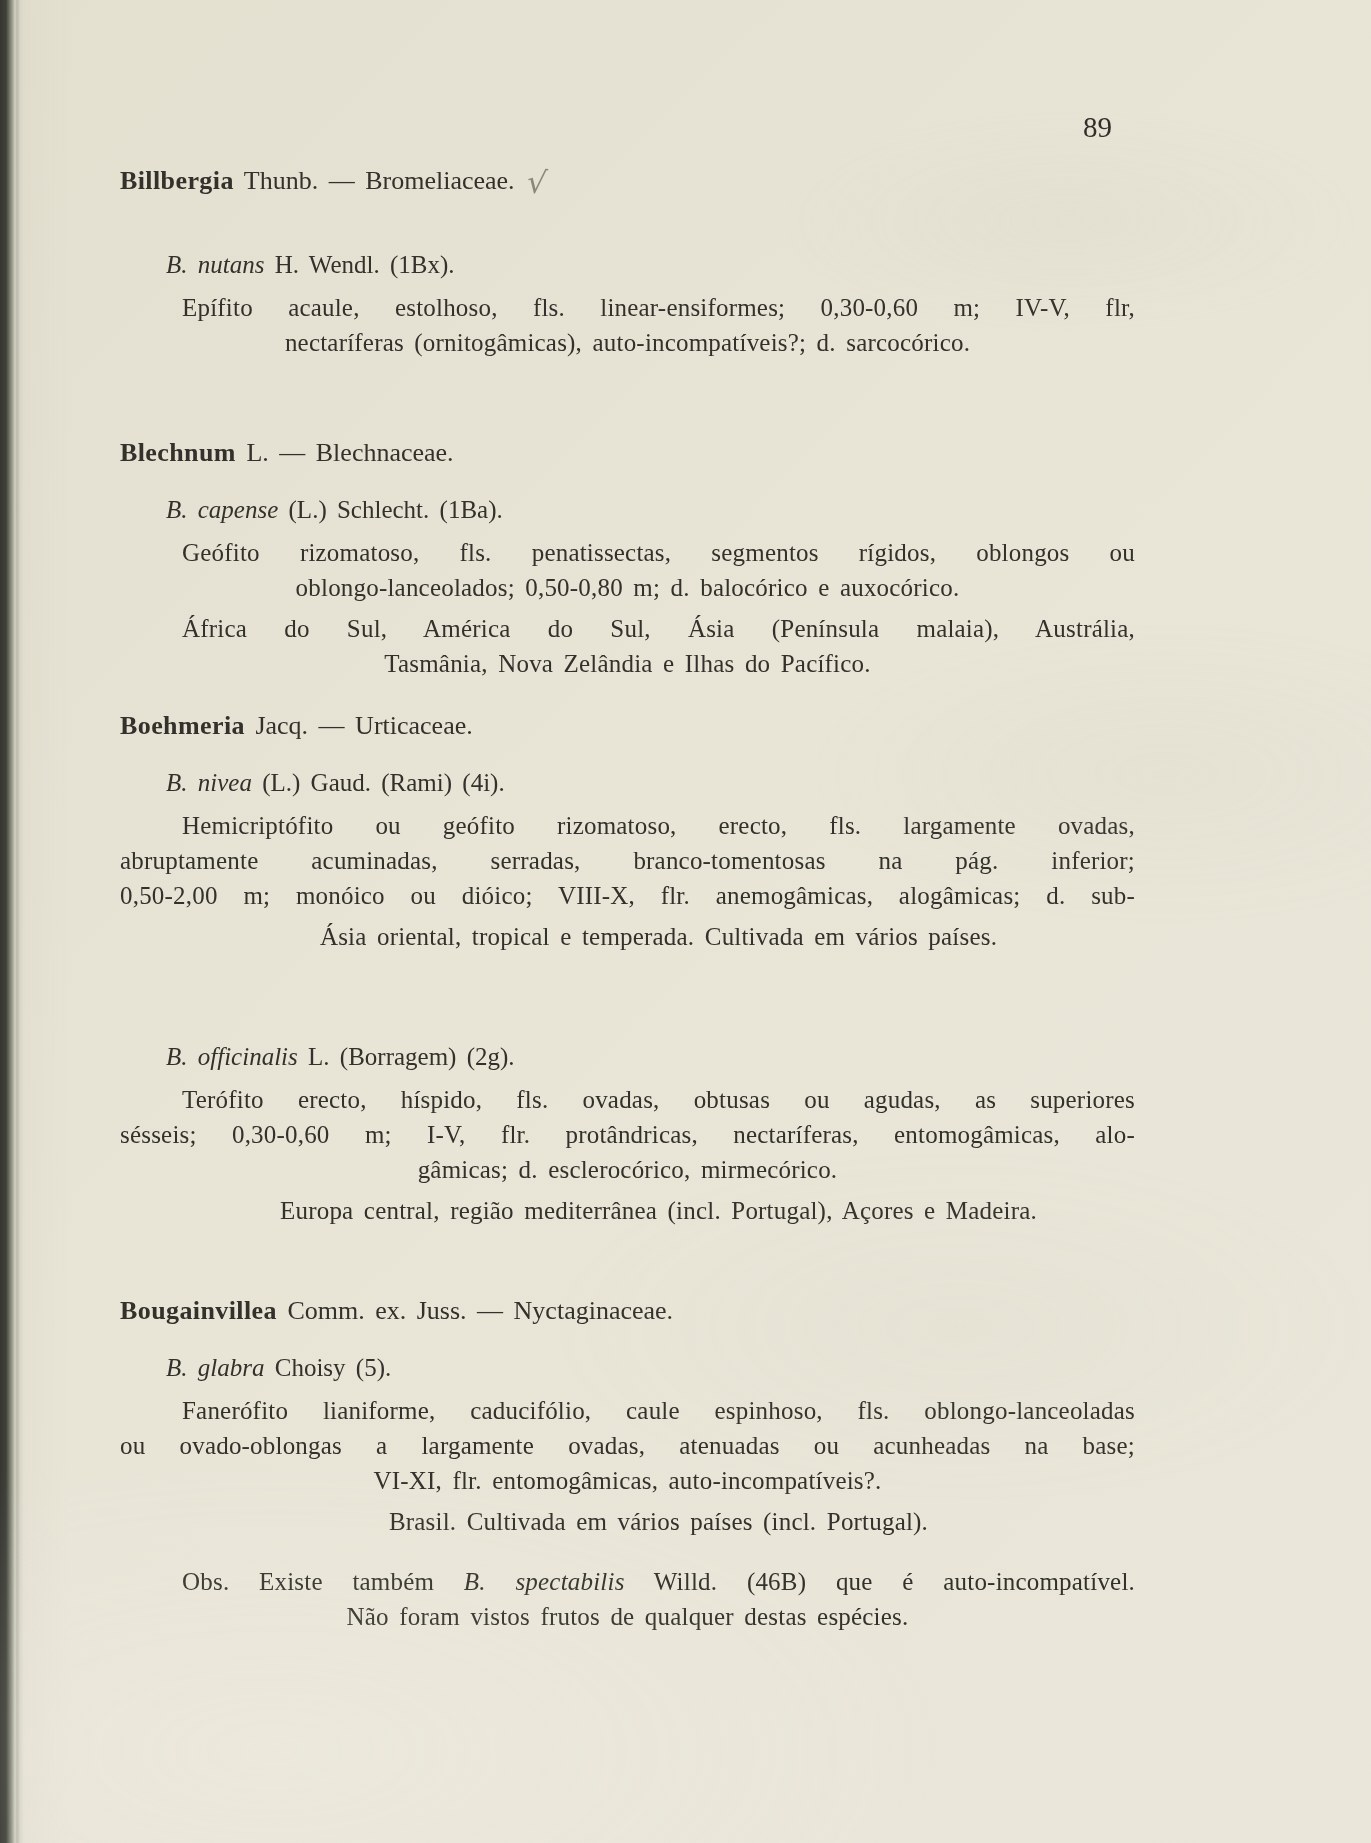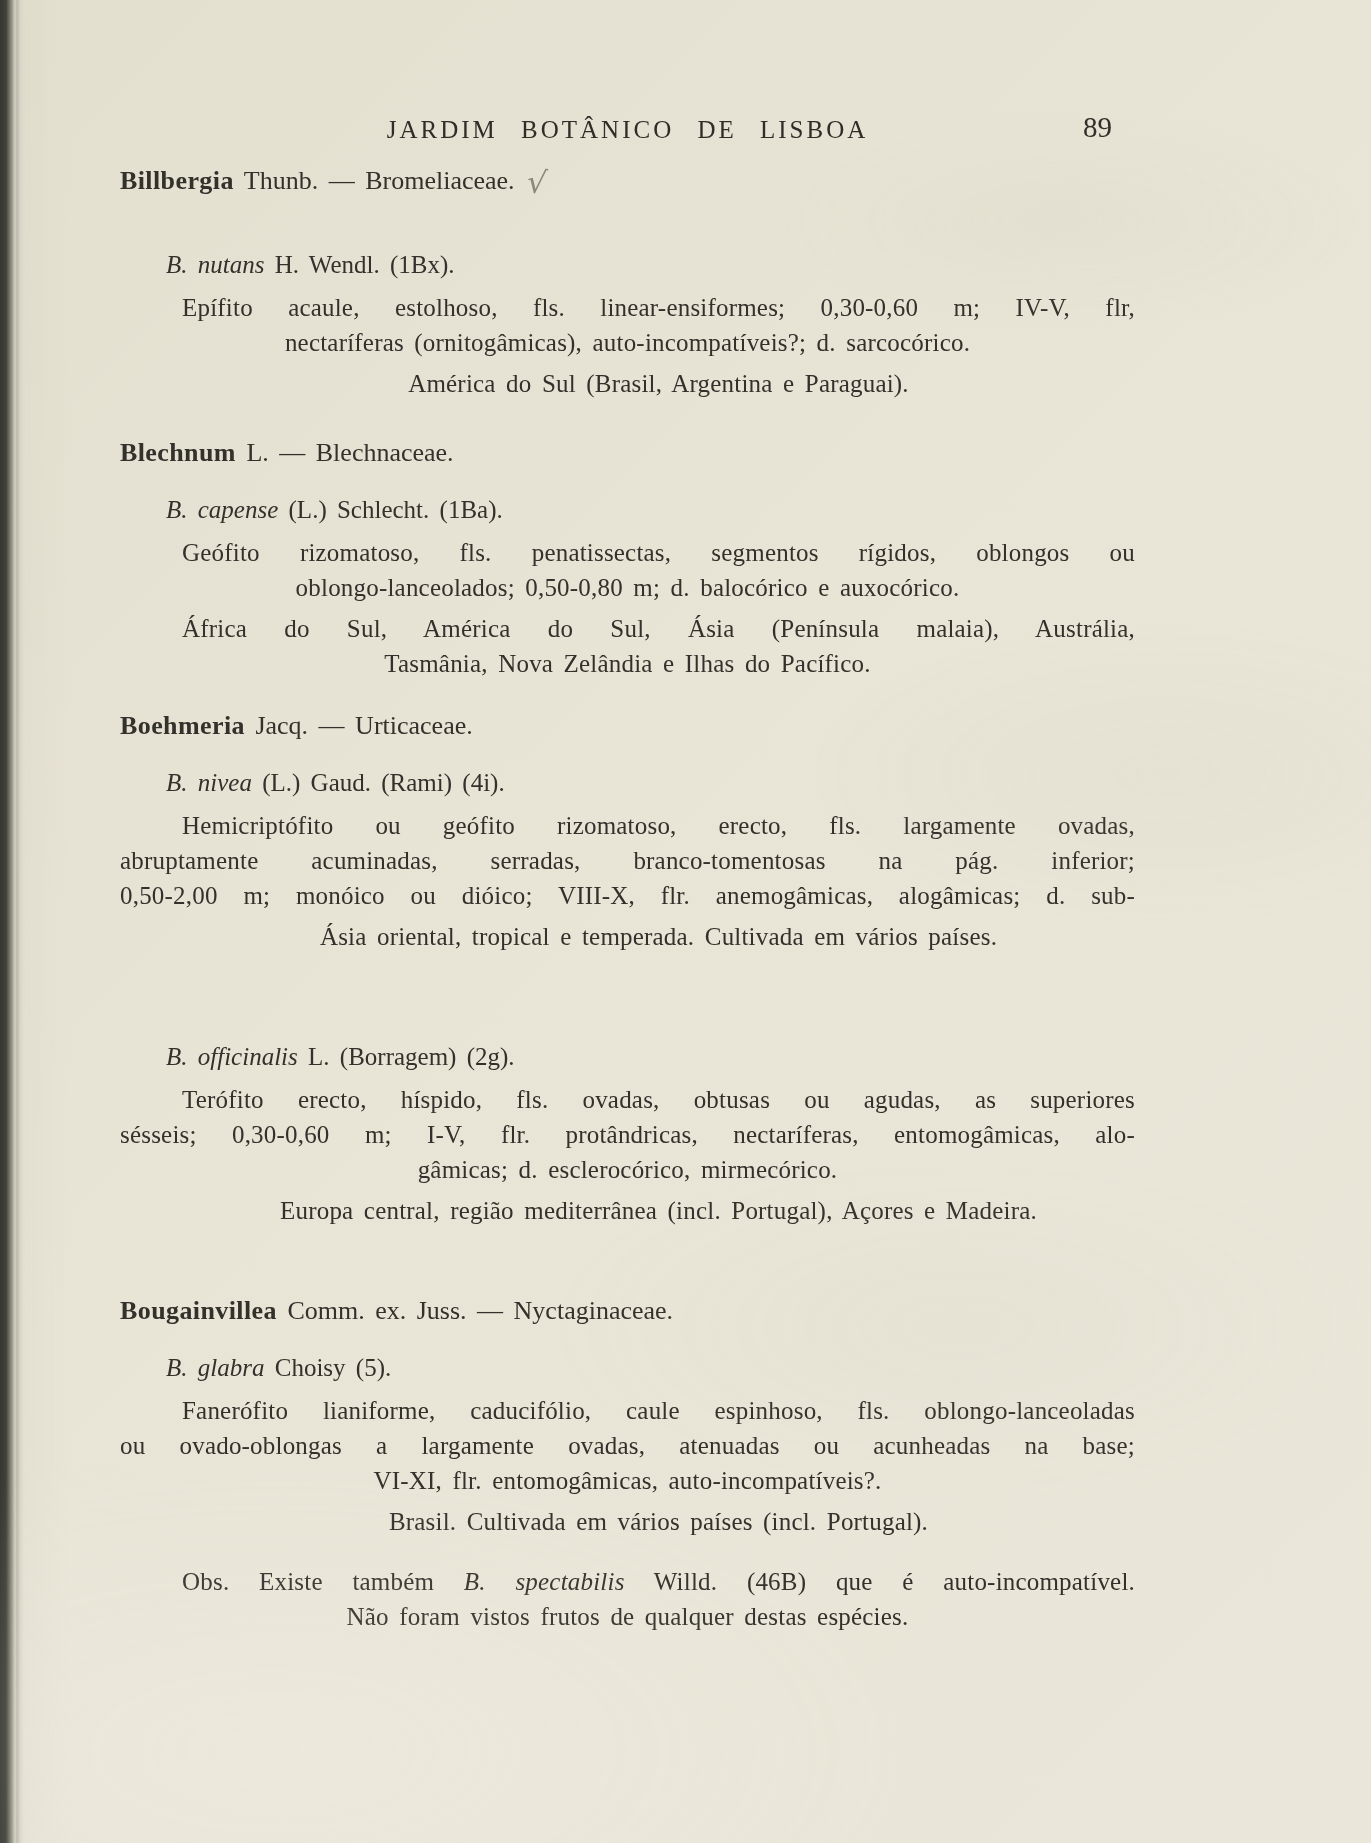--- a/index.html
+++ b/index.html
@@ -61,32 +61,28 @@
     display:inline-block; margin-left:12px; color:#8a8878;
     font-family:"DejaVu Sans", sans-serif; font-size:31px;
     transform:rotate(6deg); vertical-align:-4px;
   }
 </style>
 </head>
 <body>
 
 <div class="page">
   <div class="spine"></div>
-  <div class="running-head">JARDIM BOTÂNICO DE LISBOA</div>
   <div class="page-number">89</div>
   <div id="entries">
       <section class="entry entry-1">
         <div class="genus-line"><span class="genus-bold">Billbergia</span><span> Thunb. — Bromeliaceae.</span><span class="check">√</span></div>
         <div class="species-line"><span class="sp-it">B. nutans</span><span> H. Wendl. (1Bx).</span></div>
         <div class="para">
           <span class="line j ind"><span>Epífito acaule, estolhoso, fls. linear-ensiformes; 0,30-0,60 m; IV-V, flr,</span></span>
           <span class="line"><span>nectaríferas (ornitogâmicas), auto-incompatíveis?; d. sarcocórico.</span></span>
-        </div>
-        <div class="para">
-          <span class="line ind"><span>América do Sul (Brasil, Argentina e Paraguai).</span></span>
         </div>
       </section>
       <section class="entry entry-2">
         <div class="genus-line"><span class="genus-bold">Blechnum</span><span> L. — Blechnaceae.</span></div>
         <div class="species-line"><span class="sp-it">B. capense</span><span> (L.) Schlecht. (1Ba).</span></div>
         <div class="para">
           <span class="line j ind"><span>Geófito rizomatoso, fls. penatissectas, segmentos rígidos, oblongos ou</span></span>
           <span class="line"><span>oblongo-lanceolados; 0,50-0,80 m; d. balocórico e auxocórico.</span></span>
         </div>
         <div class="para">

